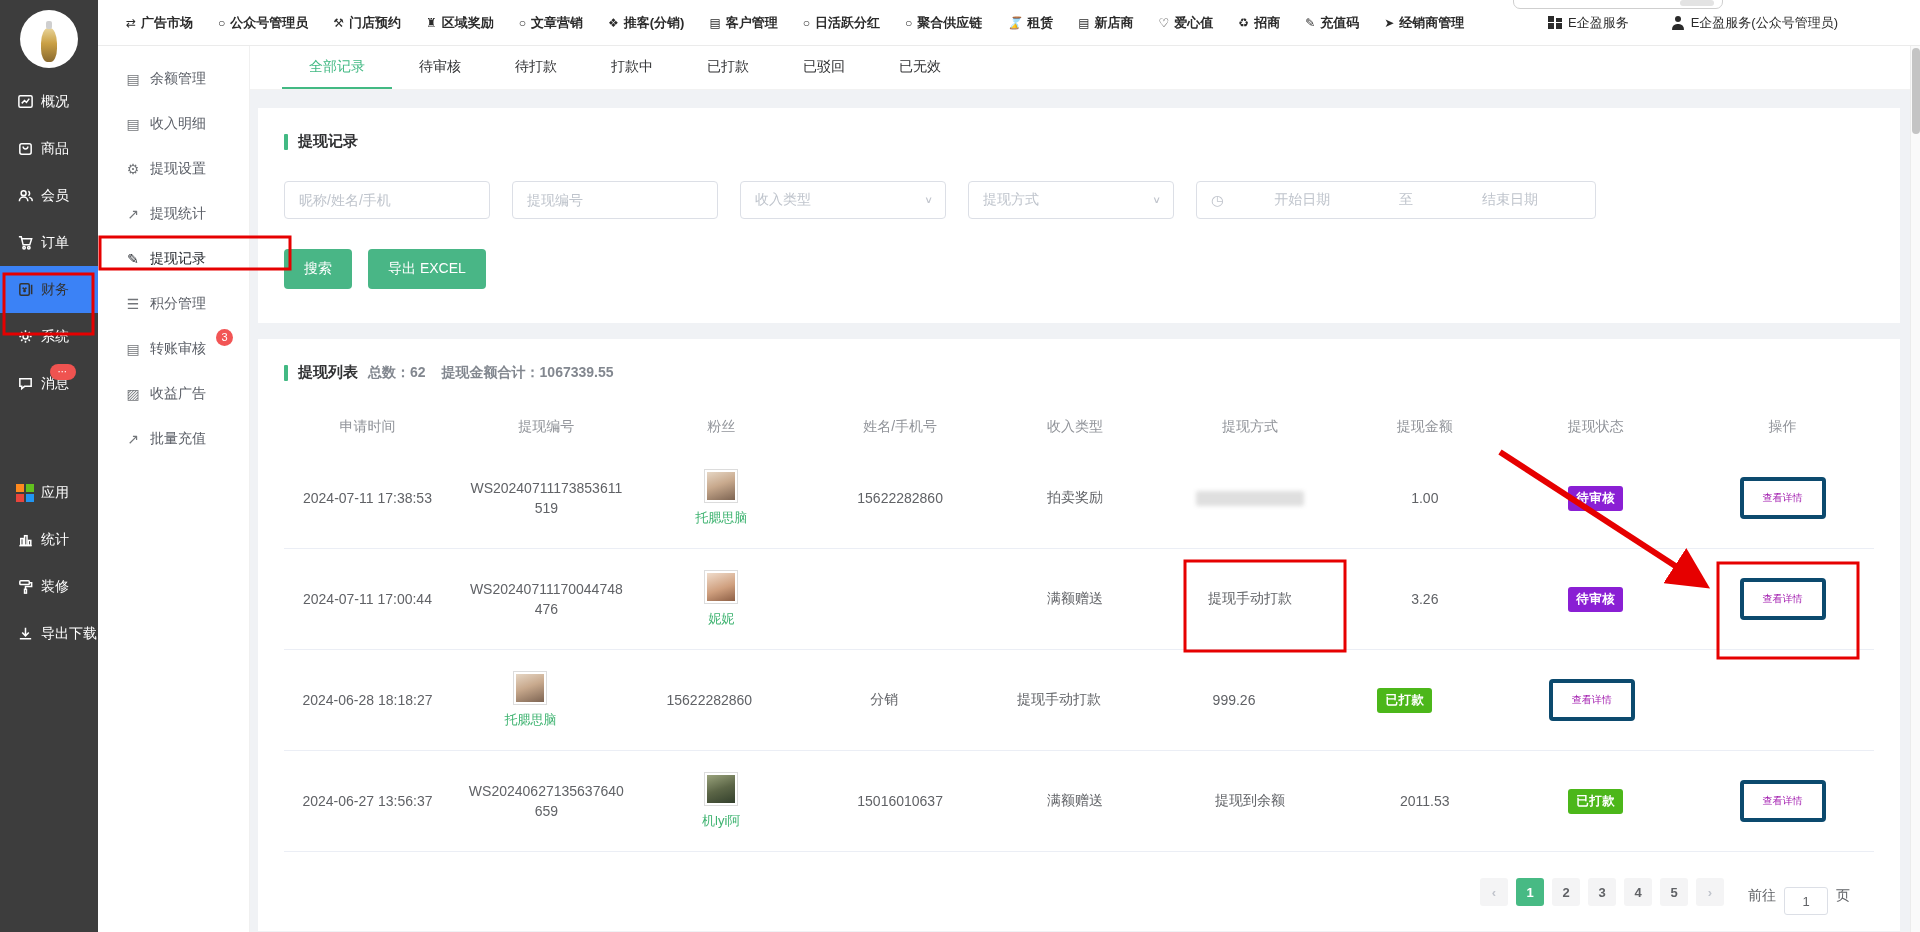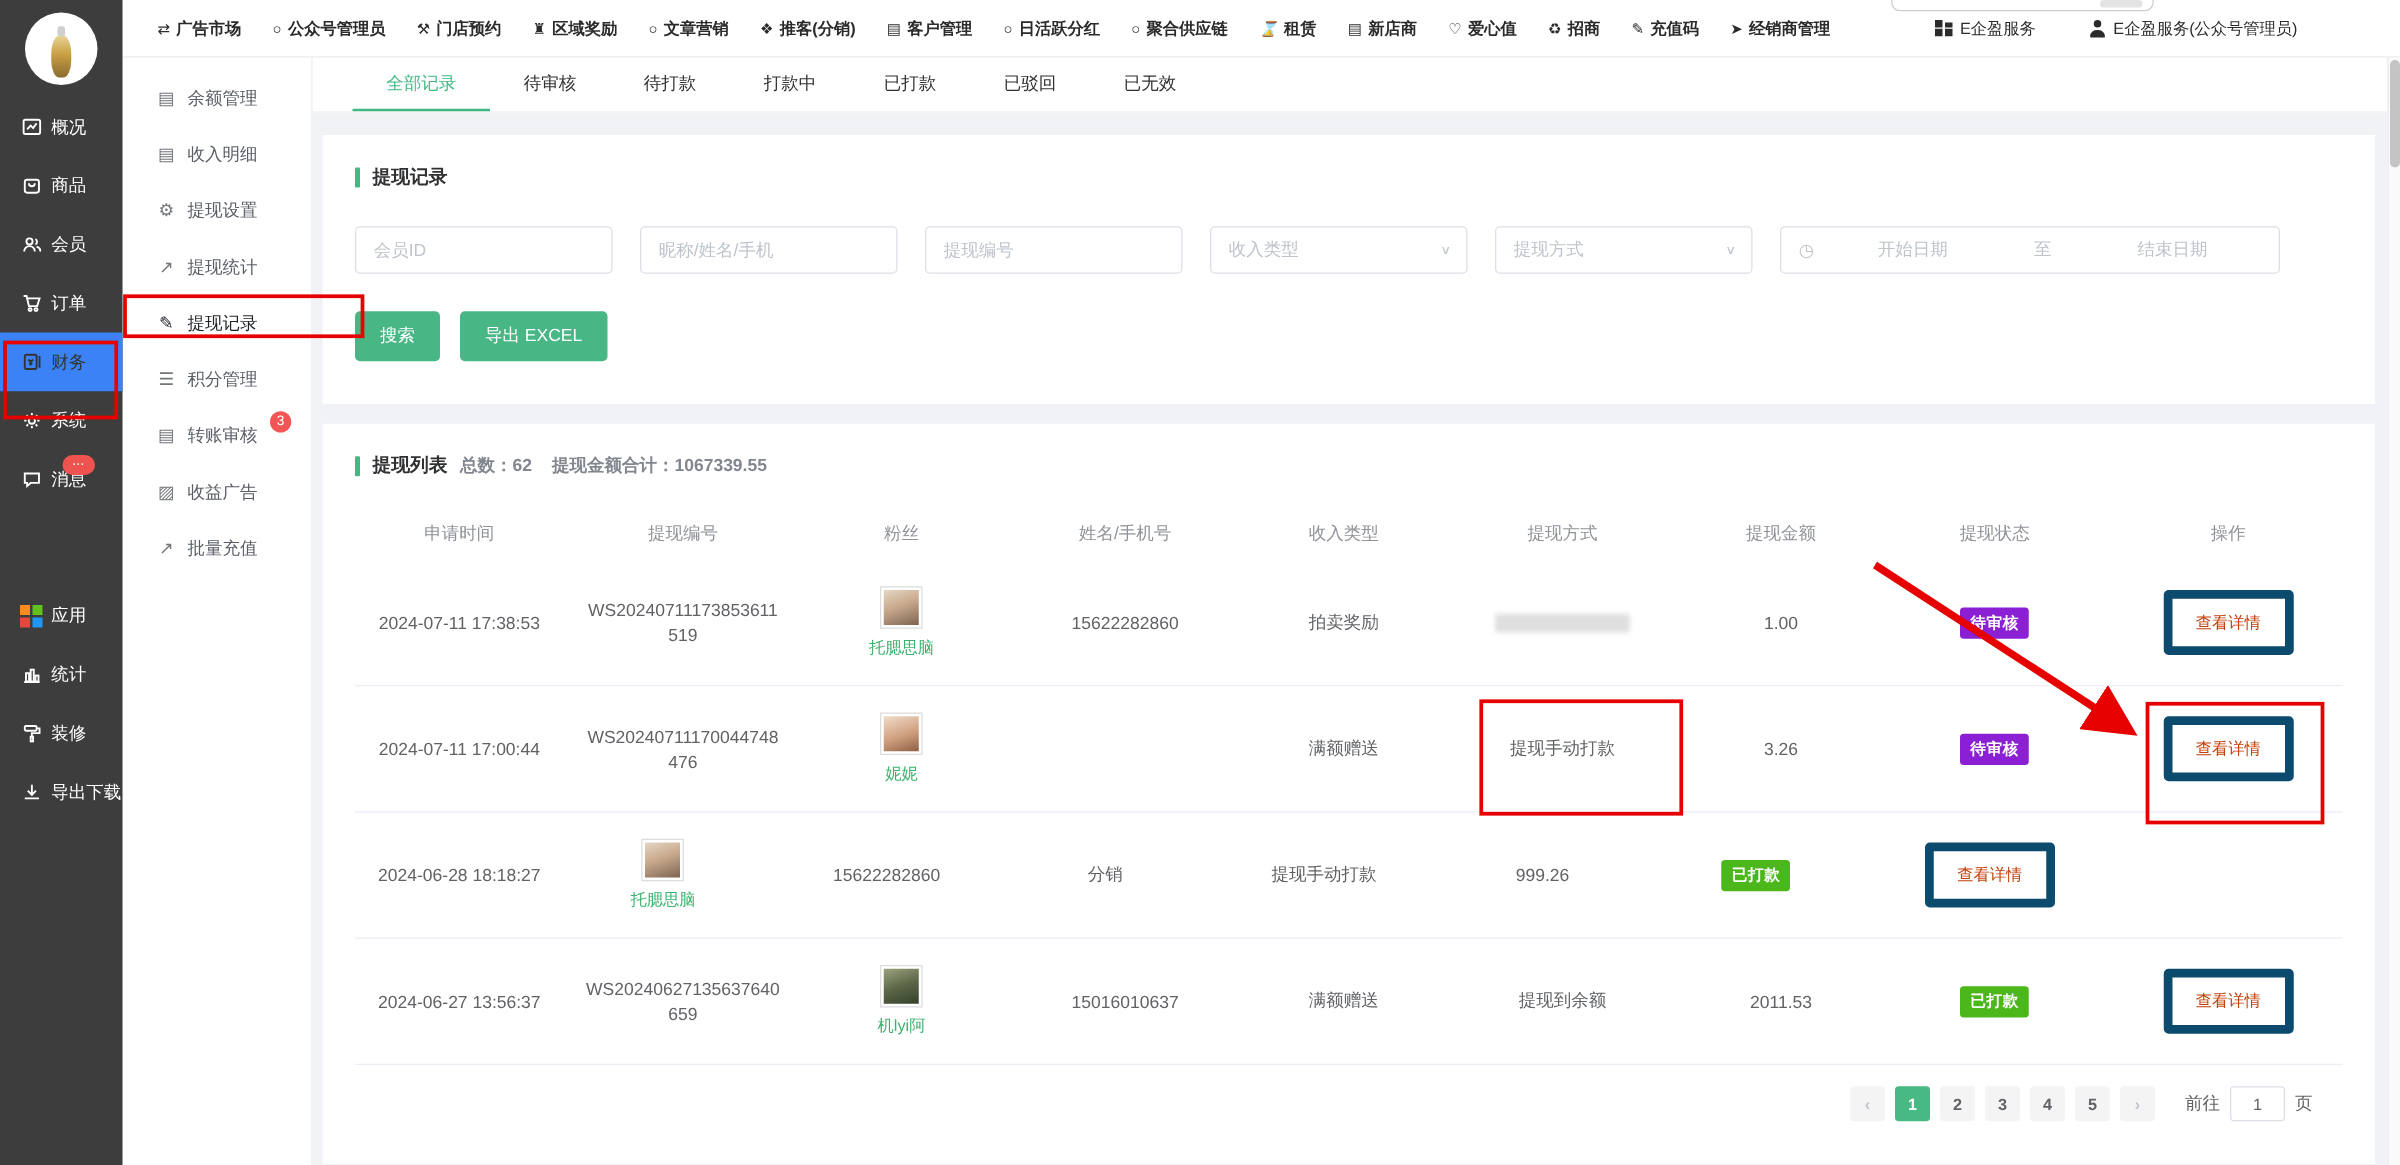--- a/index.html
+++ b/index.html
@@ -88,28 +88,28 @@
   .avatar { width:34px; height:34px; border:1px solid #dcdcdc; background:#fff; padding:2px; }
   .avatar i { display:block; width:100%; height:100%; }
   .av-a i { background:linear-gradient(160deg,#e6d6c4 0%,#c8a98d 45%,#7d6452 100%); }
   .av-b i { background:linear-gradient(160deg,#f0dccb 0%,#cf9f7e 55%,#8d5f45 100%); }
   .av-c i { background:linear-gradient(160deg,#9aa37c 0%,#5c6647 50%,#33402c 100%); }
   .fan-name { color:#3eb370; font-size:13px; }
   .badge { display:inline-block; padding:4px 8px; border-radius:3px; color:#fff; font-size:12.5px; font-weight:700; letter-spacing:.5px; }
   .badge-purple { background:#8a1fd4; }
   .badge-green { background:#4cb71a; }
   .redacted { display:inline-block; width:108px; height:15px; background:#dfdfdf; filter:blur(2px); border-radius:2px; vertical-align:middle; }
-  .btn-detail { padding:10px 19px; background:#fff; border:7px solid #0c4a6e; border-radius:4px; color:#c2410c; font-size:13px; font-family:inherit; cursor:pointer; }
+  .btn-detail { padding:10px 19px; background:#fff; border:4px solid #0c4a6e; border-radius:4px; color:#a21caf; font-size:10px; font-family:inherit; cursor:pointer; }
 
   
   .pagi { display:flex; justify-content:flex-end; align-items:center; margin-top:17px; gap:8px; padding-right:24px; }
   .pg { min-width:28px; height:28px; background:#f4f4f5; border:none; border-radius:3px; color:#606266; font-size:13px; font-weight:700; font-family:inherit; cursor:pointer; }
   .pg.arrow { color:#c0c4cc; }
   .pg.active { background:#47ba84; color:#fff; }
-  .goto { display:flex; align-items:center; gap:8px; margin-left:16px; font-size:14px; color:#606266; }
+  .goto { display:flex; align-items:flex-start; gap:8px; margin-left:16px; font-size:14px; color:#606266;margin-top:18px; }
   .goto input { width:44px; height:28px; border:1px solid #dcdfe6; border-radius:3px; text-align:center; font-size:13px; color:#606266; font-family:inherit; }
 
   
   .scrolltrack { position:absolute; right:0; top:46px; width:10px; height:886px; background:#fafafa; border-left:1px solid #ececec; z-index:40; }
   .scrollthumb { width:8px; height:86px; margin:2px auto 0; background:#c4c4c4; border-radius:4px; }
   .artifact { position:absolute; left:1513px; top:-4px; width:210px; height:13px; background:#fff; border:1px solid #cfcfcf; border-radius:0 0 7px 7px; z-index:45; }
   .artifact i { position:absolute; right:8px; top:3px; width:34px; height:6px; background:#e3e3e3; border-radius:3px; display:block; }
 
   
   .annot { position:absolute; left:0; top:0; width:1920px; height:932px; z-index:60; pointer-events:none; }
@@ -364,21 +364,20 @@
       <span class="tab">已驳回</span>
       <span class="tab">已无效</span>
     </div>
 
     <div class="card card1">
       <div class="sec-title">
         <span class="green-bar"></span>
         <b>提现记录</b>
       </div>
       <div class="filter-row">
-        <input class="f-input" placeholder="会员ID" style="">
         <input class="f-input" placeholder="昵称/姓名/手机" style="">
         <input class="f-input" placeholder="提现编号" style="">
         <div class="f-select">
             <span>收入类型</span>
             <span class="chev">∨</span>
           </div>
         <div class="f-select">
             <span>提现方式</span>
             <span class="chev">∨</span>
           </div>

